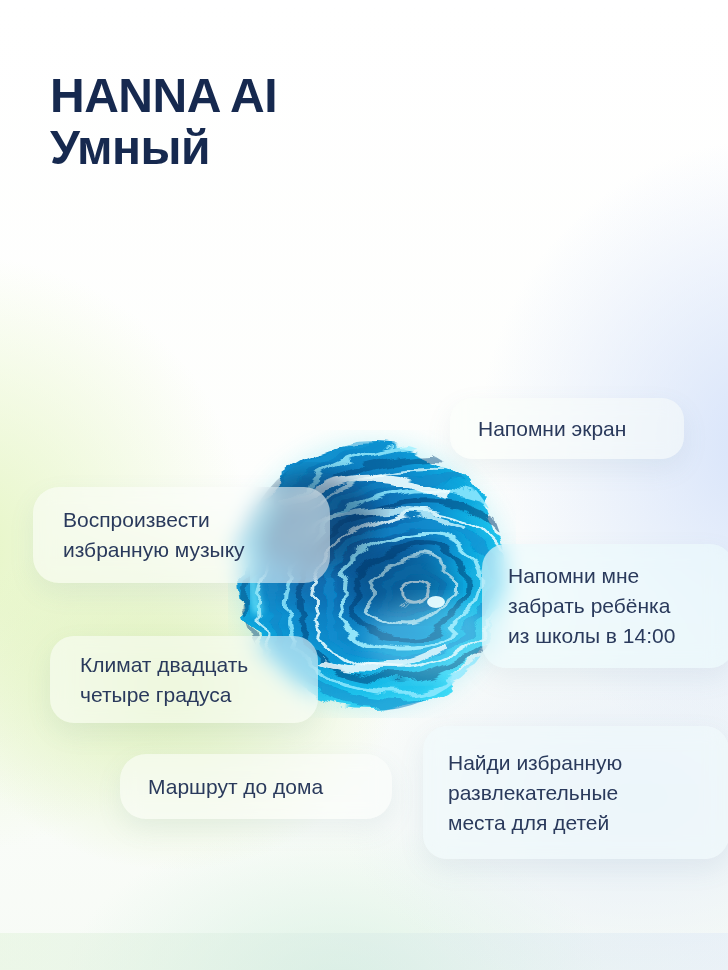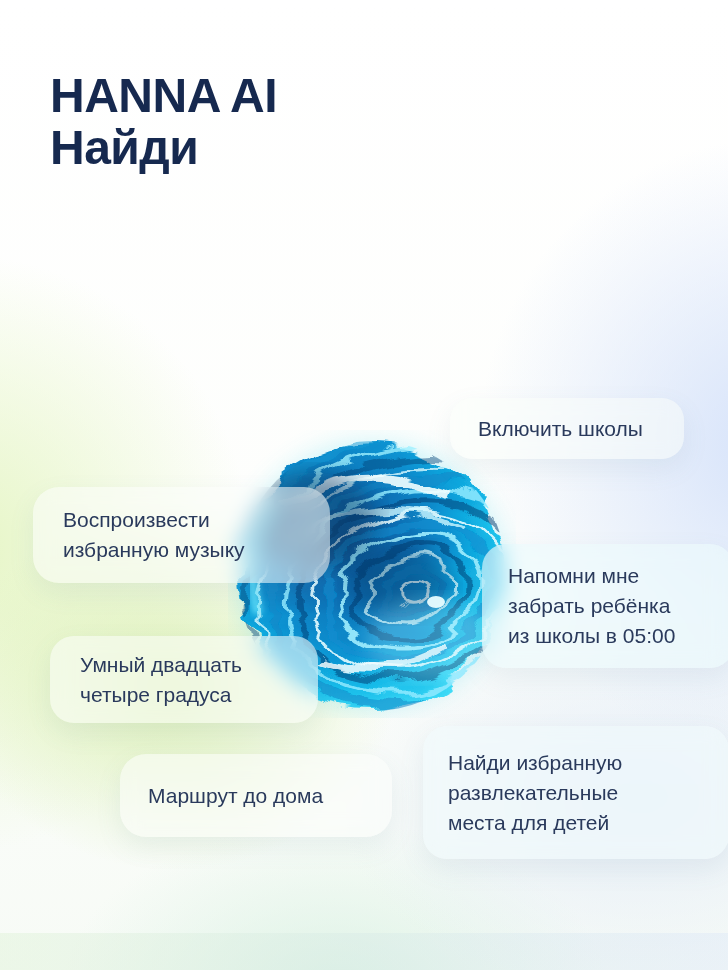--- a/index.html
+++ b/index.html
@@ -35,31 +35,31 @@
     backdrop-filter:blur(10px);-webkit-backdrop-filter:blur(10px);
     box-shadow:0 10px 26px rgba(96,138,156,0.10);
     color:#2a3a5c;font-size:21px;line-height:30px;
   }
   .bubble-text{white-space:pre-line;}
   .b-story   {left:95px; top:338px;width:337px;height:96px; border-radius:26px;padding-left:33px;}
   .b-screen  {left:450px;top:398px;width:206px;height:61px; border-radius:22px;padding-left:28px;background:rgba(250,253,249,0.50);}
   .b-music   {left:33px; top:487px;width:267px;height:96px; border-radius:26px;padding-left:30px;align-items:center;}
   .b-reminder{left:482px;top:544px;width:226px;height:124px;border-radius:24px;padding-left:26px;background:rgba(235,250,252,0.62);}
   .b-climate {left:50px; top:636px;width:238px;height:87px; border-radius:24px;padding-left:30px;}
-  .b-route   {left:120px;top:754px;width:244px;height:83px; border-radius:26px;padding-left:28px;}
+  .b-route   {left:120px;top:754px;width:244px;height:65px; border-radius:26px;padding-left:28px;}
   .b-places  {left:423px;top:726px;width:281px;height:133px;border-radius:24px;padding-left:25px;background:rgba(240,250,252,0.60);}
 </style>
 </head>
 <body>
 
 <div class="stage">
 
   <div class="title-block">
     <div class="title-brand">HANNA AI</div>
-    <div class="title-sub">Найди</div>
+    <div class="title-sub">Умный</div>
   </div>
 
   <div class="orb">
     <svg width="288" height="288" viewBox="0 0 288 288">
       <defs>
         <radialGradient id="gBase" cx="40%" cy="38%" r="72%">
           <stop offset="0" stop-color="#0a5796"></stop>
           <stop offset="0.30" stop-color="#0a6fb4"></stop>
           <stop offset="0.55" stop-color="#0c93d2"></stop>
           <stop offset="0.75" stop-color="#14b9e8"></stop>
@@ -117,36 +117,36 @@
         <ellipse cx="172" cy="152" rx="52" ry="36" fill="#042e58" opacity="0.30" filter="url(#fB10)"></ellipse>
         <ellipse cx="200" cy="208" rx="62" ry="40" fill="#bfeffb" opacity="0.25" filter="url(#fB10)"></ellipse>
         <path d="M30,184 Q14,124 44,72" fill="none" stroke="#6beaff" stroke-width="10" opacity="0.75" filter="url(#fB3)"></path>
         <ellipse cx="208" cy="172" rx="9" ry="6" fill="#e8fdff" opacity="0.95"></ellipse>
       </g>
     </svg>
   </div>
 
 
   <div class="bubble b-screen">
-    <span class="bubble-text">Включить школы</span>
+    <span class="bubble-text">Напомни экран</span>
   </div>
 
   <div class="bubble b-music">
     <span class="bubble-text">Воспроизвести
 избранную музыку</span>
   </div>
 
   <div class="bubble b-reminder">
     <span class="bubble-text">Напомни мне
 забрать ребёнка
-из школы в 05:00</span>
+из школы в 14:00</span>
   </div>
 
   <div class="bubble b-climate">
-    <span class="bubble-text">Умный двадцать
+    <span class="bubble-text">Климат двадцать
 четыре градуса</span>
   </div>
 
   <div class="bubble b-route">
     <span class="bubble-text">Маршрут до дома</span>
   </div>
 
   <div class="bubble b-places">
     <span class="bubble-text">Найди избранную
 развлекательные

